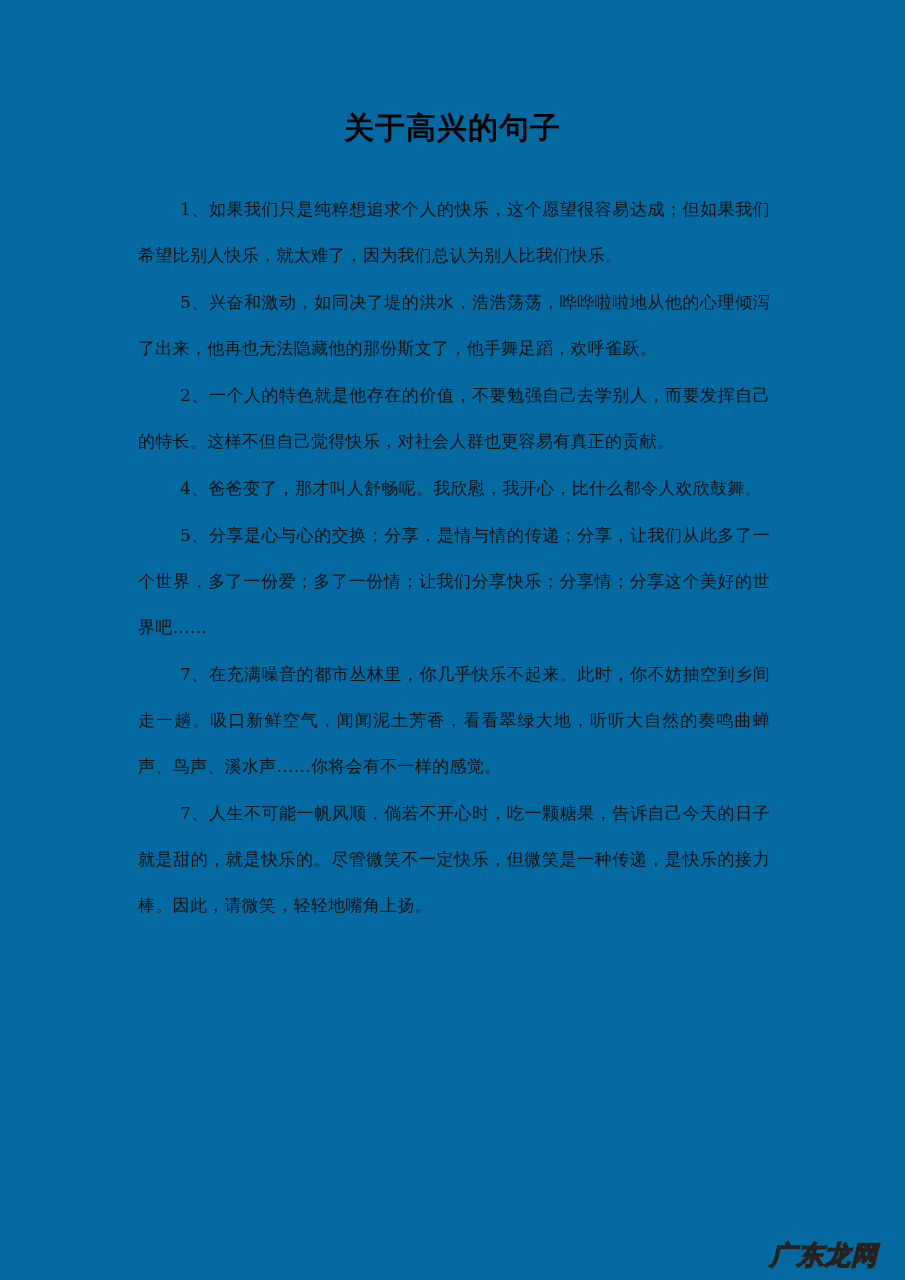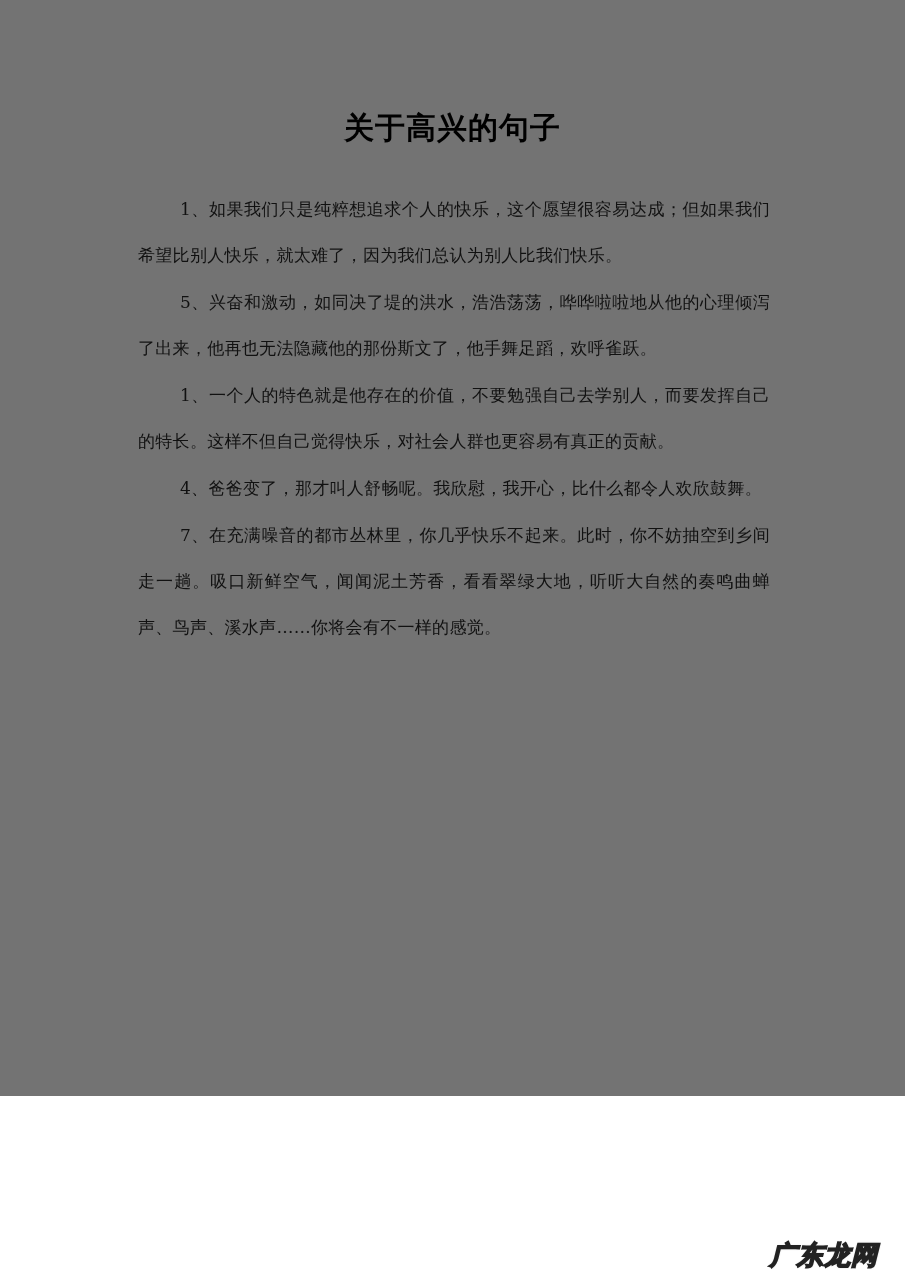--- a/index.html
+++ b/index.html
@@ -1,21 +1,21 @@
 <!DOCTYPE html>
 <html><head>
 <meta charset="utf-8">
 <style>
   html, body { margin: 0; padding: 0; background: #ffffff; }
   body {
     width: 905px; height: 1280px; position: relative; overflow: hidden;
     font-family: "DejaVu Serif", "Liberation Serif", serif;
     color: #111111;
   }
-  .page { position: absolute; left: 0; top: 0; width: 905px; height: 1096px; background: #737373; }
+  .page { position: absolute; left: 0; top: 0; width: 905px; height: 1280px; background: #0369a1; }
   .title {
     position: absolute; top: 108px; left: 0; width: 905px; text-align: center;
     font-family: "DejaVu Sans", "Liberation Sans", sans-serif;
     font-weight: bold; font-size: 30px; letter-spacing: 1px; color: #000;
   }
   .body-text {
     position: absolute; left: 138px; top: 186px; width: 632px;
     font-size: 17px; line-height: 46px; letter-spacing: 0.3px;
   }
   .para { margin: 0 0 1px 0; text-indent: 42px; text-align: justify; }
@@ -30,19 +30,21 @@
 </style>
 </head>
 <body>
 
 <div class="page">
   <div class="title">关于高兴的句子</div>
 
   <div class="body-text">
     <p class="para">1、如果我们只是纯粹想追求个人的快乐，这个愿望很容易达成；但如果我们希望比别人快乐，就太难了，因为我们总认为别人比我们快乐。</p>
     <p class="para">5、兴奋和激动，如同决了堤的洪水，浩浩荡荡，哗哗啦啦地从他的心理倾泻了出来，他再也无法隐藏他的那份斯文了，他手舞足蹈，欢呼雀跃。</p>
-    <p class="para">1、一个人的特色就是他存在的价值，不要勉强自己去学别人，而要发挥自己的特长。这样不但自己觉得快乐，对社会人群也更容易有真正的贡献。</p>
+    <p class="para">2、一个人的特色就是他存在的价值，不要勉强自己去学别人，而要发挥自己的特长。这样不但自己觉得快乐，对社会人群也更容易有真正的贡献。</p>
     <p class="para">4、爸爸变了，那才叫人舒畅呢。我欣慰，我开心，比什么都令人欢欣鼓舞。</p>
+    <p class="para">5、分享是心与心的交换；分享，是情与情的传递；分享，让我们从此多了一个世界，多了一份爱；多了一份情；让我们分享快乐；分享情；分享这个美好的世界吧……</p>
     <p class="para">7、在充满噪音的都市丛林里，你几乎快乐不起来。此时，你不妨抽空到乡间走一趟。吸口新鲜空气，闻闻泥土芳香，看看翠绿大地，听听大自然的奏鸣曲蝉声、鸟声、溪水声……你将会有不一样的感觉。</p>
+    <p class="para">7、人生不可能一帆风顺，倘若不开心时，吃一颗糖果，告诉自己今天的日子就是甜的，就是快乐的。尽管微笑不一定快乐，但微笑是一种传递，是快乐的接力棒。因此，请微笑，轻轻地嘴角上扬。</p>
   </div>
 
   <div class="watermark">广东龙网</div>
 </div>
 
 </body></html>

